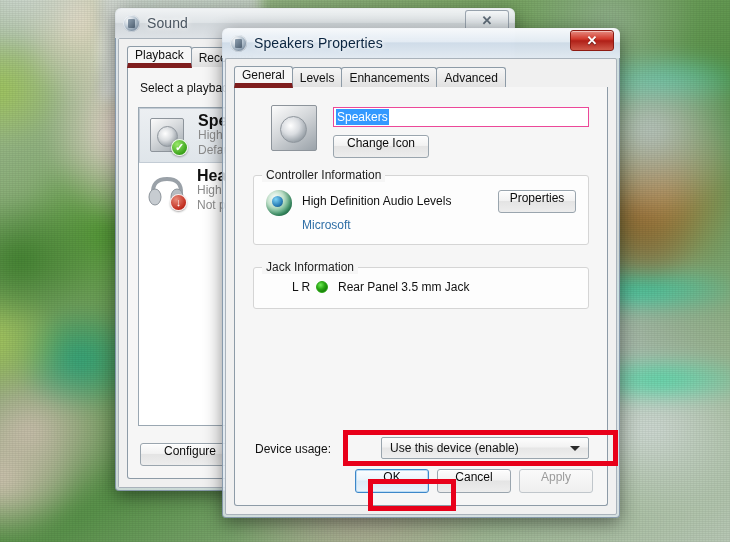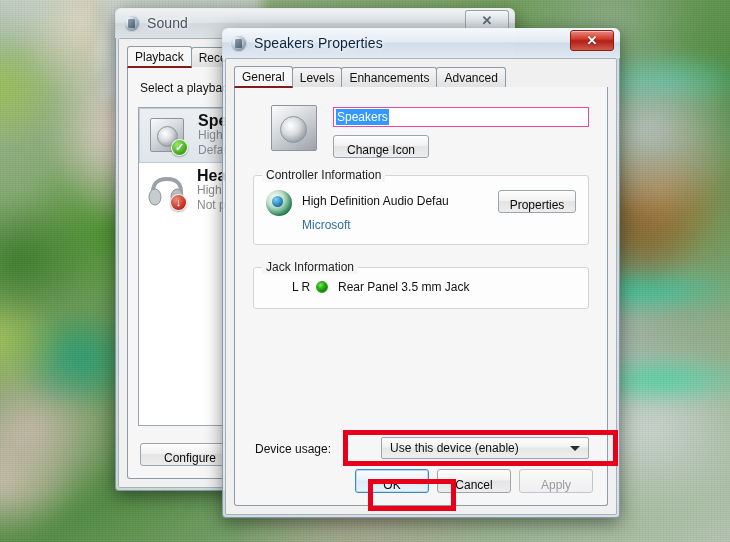--- a/index.html
+++ b/index.html
@@ -148,21 +148,21 @@
     border-radius: 3px 3px 0 0;
     background: linear-gradient(180deg, #f6f6f6, #e1e1e1);
     margin-right: -1px;
     cursor: pointer;
     position: relative;
   }
   .tab.active {
     background: #f6f6f6;
     height: 22px;
     z-index: 3;
-    border-bottom: 2px solid #7f1d1d;
+    border-bottom: 5px solid #7f1d1d;
     margin-bottom: -1px;
   }
 
   
   #sound-window { left: 115px; top: 8px; width: 400px; height: 483px; }
   #sound-body-inner { position: absolute; inset: 0; background: #f0f0f0; }
   #sound-tabpage {
     position: absolute; left: 8px; right: 8px; top: 28px; bottom: 8px;
     background: #f6f6f6; border: 1px solid #8d9ba7; border-top: none;
     border-radius: 0 0 3px 3px;
@@ -214,21 +214,21 @@
   .dev-name { font-size: 16px; font-weight: bold; color: #111; line-height: 15px; }
   .dev-sub  { font-size: 12px; color: #8b8b8b; line-height: 15px; }
 
   #configure-btn {
     position: absolute; left: 12px; bottom: 12px;
     width: 100px; height: 23px;
   }
 
   
   .btn {
-    display: flex; align-items: flex-end; justify-content: center;
+    display: flex; align-items: flex-start; justify-content: center;
     font-size: 12px; color: #0b0b0b; cursor: pointer;
     border: 1px solid #9aa5ae; border-radius: 3px;
     background: linear-gradient(180deg, #fdfdfd 0%, #f2f2f2 45%, #e4e4e4 50%, #ededed 100%);
     box-shadow: inset 0 1px 0 rgba(255,255,255,.85);
     white-space: nowrap;
   }
   .btn.disabled { color: #9b9b9b; border-color: #c0c6cb;
     background: linear-gradient(180deg,#fafafa,#efefef); box-shadow: none; }
   .btn.focused {
     border-color: #3c87c9;
@@ -421,21 +421,21 @@
           <span class="sel">Speakers</span>
         </div>
 
         <div class="btn" id="change-icon-btn">
           <span>Change Icon</span>
         </div>
 
         <div class="groupbox" id="controller-group">
           <div class="group-legend">Controller Information</div>
           <div id="ctrl-icon"></div>
-          <div id="ctrl-name">High Definition Audio Defau</div>
+          <div id="ctrl-name">High Definition Audio Levels</div>
           <div id="ctrl-vendor">Microsoft</div>
           <div class="btn" id="ctrl-props-btn">
             <span>Properties</span>
           </div>
         </div>
 
         <div class="groupbox" id="jack-group">
           <div class="group-legend">Jack Information</div>
           <div id="jack-lr">L R</div>
           <div id="jack-dot" style="border-color: rgb(39, 165, 18);"></div>

